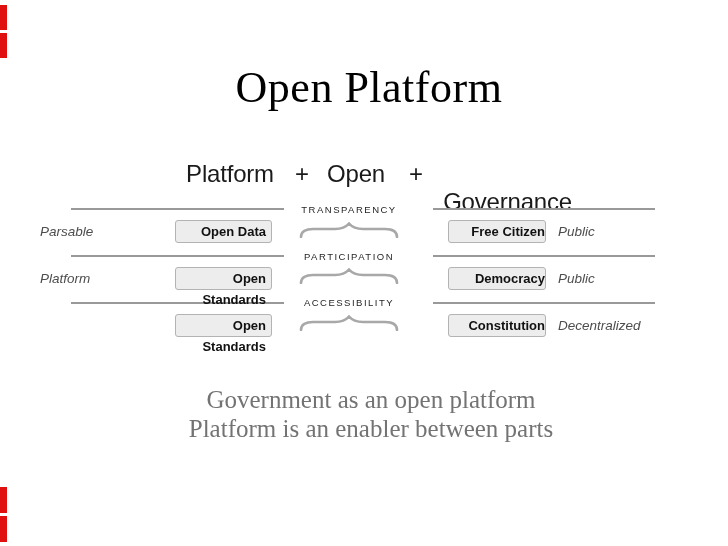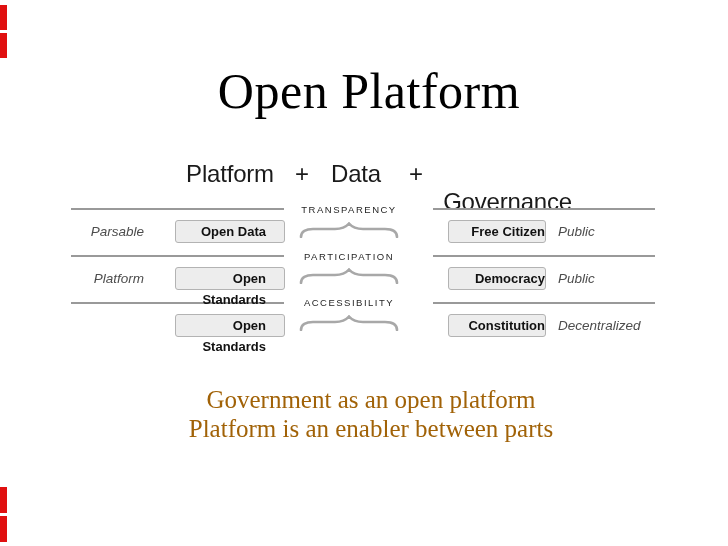--- a/index.html
+++ b/index.html
@@ -14,83 +14,83 @@
   .red-bar{position:absolute;left:0;width:7px;background:#e01010;}
   .red-bar.t1{top:5px;height:25px;}
   .red-bar.t2{top:33px;height:25px;}
   .red-bar.b1{top:487px;height:26px;}
   .red-bar.b2{top:516px;height:26px;}
 
   .title{
     position:absolute;top:62px;left:10px;width:718px;
     text-align:center;
     font-family:"Liberation Serif", serif;
-    font-size:50px;color:#000;letter-spacing:.5px;
+    font-size:44px;color:#000;letter-spacing:.5px;
   }
 
   .hdr{position:absolute;top:160px;font-size:24px;color:#1a1a1a;text-align:center;letter-spacing:-0.2px;}
   .hdr.platform{left:160px;width:140px;}
   .hdr.plus1{left:292px;width:20px;}
   .hdr.open{left:316px;width:80px;}
   .hdr.plus2{left:406px;width:20px;}
   .hdr.governance{left:440px;width:135px;margin-top:28px;}
 
   .hline{position:absolute;height:2px;background:#999;}
   .hline.l{left:71px;width:213px;}
   .hline.r{left:433px;width:222px;}
   .y1{top:208px;} .y2{top:255px;} .y3{top:302px;}
 
   .diagram-box{
     position:absolute;height:21px;width:90px;
     background:#ededed;border:1px solid #b3b3b3;border-radius:3px;
     font-size:13px;font-weight:bold;color:#111;
     line-height:21px;
   }
-  .diagram-box.left{left:175px;width:90px;text-align:right;padding-right:18px;}
+  .diagram-box.left{left:175px;width:90px;text-align:right;padding-right:5px;}
   .diagram-box.right{left:448px;width:89px;text-align:right;padding-left:7px;}
   .by1{top:220px;} .by2{top:267px;} .by3{top:314px;}
 
   .side-label{
     position:absolute;font-style:italic;font-size:13.5px;color:#4d4d4d;
     line-height:23px;
   }
-  .side-label.left{left:24px;width:120px;text-align:right;}
+  .side-label.left{left:40px;width:120px;text-align:left;}
   .side-label.right{left:558px;width:120px;text-align:left;}
   .ly1{top:220px;} .ly2{top:267px;} .ly3{top:314px;}
 
   .mid-label{
     position:absolute;left:289px;width:120px;text-align:center;
     font-size:9.5px;font-weight:normal;letter-spacing:1.5px;color:#1f1f1f;
   }
   .my1{top:204px;} .my2{top:251px;} .my3{top:297px;}
   .brace{position:absolute;left:299px;width:100px;height:16px;}
   .bry1{top:222px;} .bry2{top:268px;} .bry3{top:315px;}
 
   .footer{
     position:absolute;top:385px;left:14px;width:714px;
     text-align:center;
     font-family:"Liberation Serif", serif;
-    font-size:25px;line-height:29px;color:#a16207;
+    font-size:25px;line-height:29px;color:#737373;
   }
 </style>
 </head>
 <body>
 
 <div class="slide">
 
   <div class="red-bar t1"></div>
   <div class="red-bar t2"></div>
   <div class="red-bar b1"></div>
   <div class="red-bar b2"></div>
 
   <div class="title">Open Platform</div>
 
   <div class="hdr platform">Platform</div>
   <div class="hdr plus1">+</div>
-  <div class="hdr open">Data</div>
+  <div class="hdr open">Open</div>
   <div class="hdr plus2">+</div>
   <div class="hdr governance">Governance</div>
 
   <div class="hline l y1"></div>
   <div class="hline l y2"></div>
   <div class="hline l y3"></div>
   <div class="hline r y1"></div>
   <div class="hline r y2"></div>
   <div class="hline r y3"></div>
 

